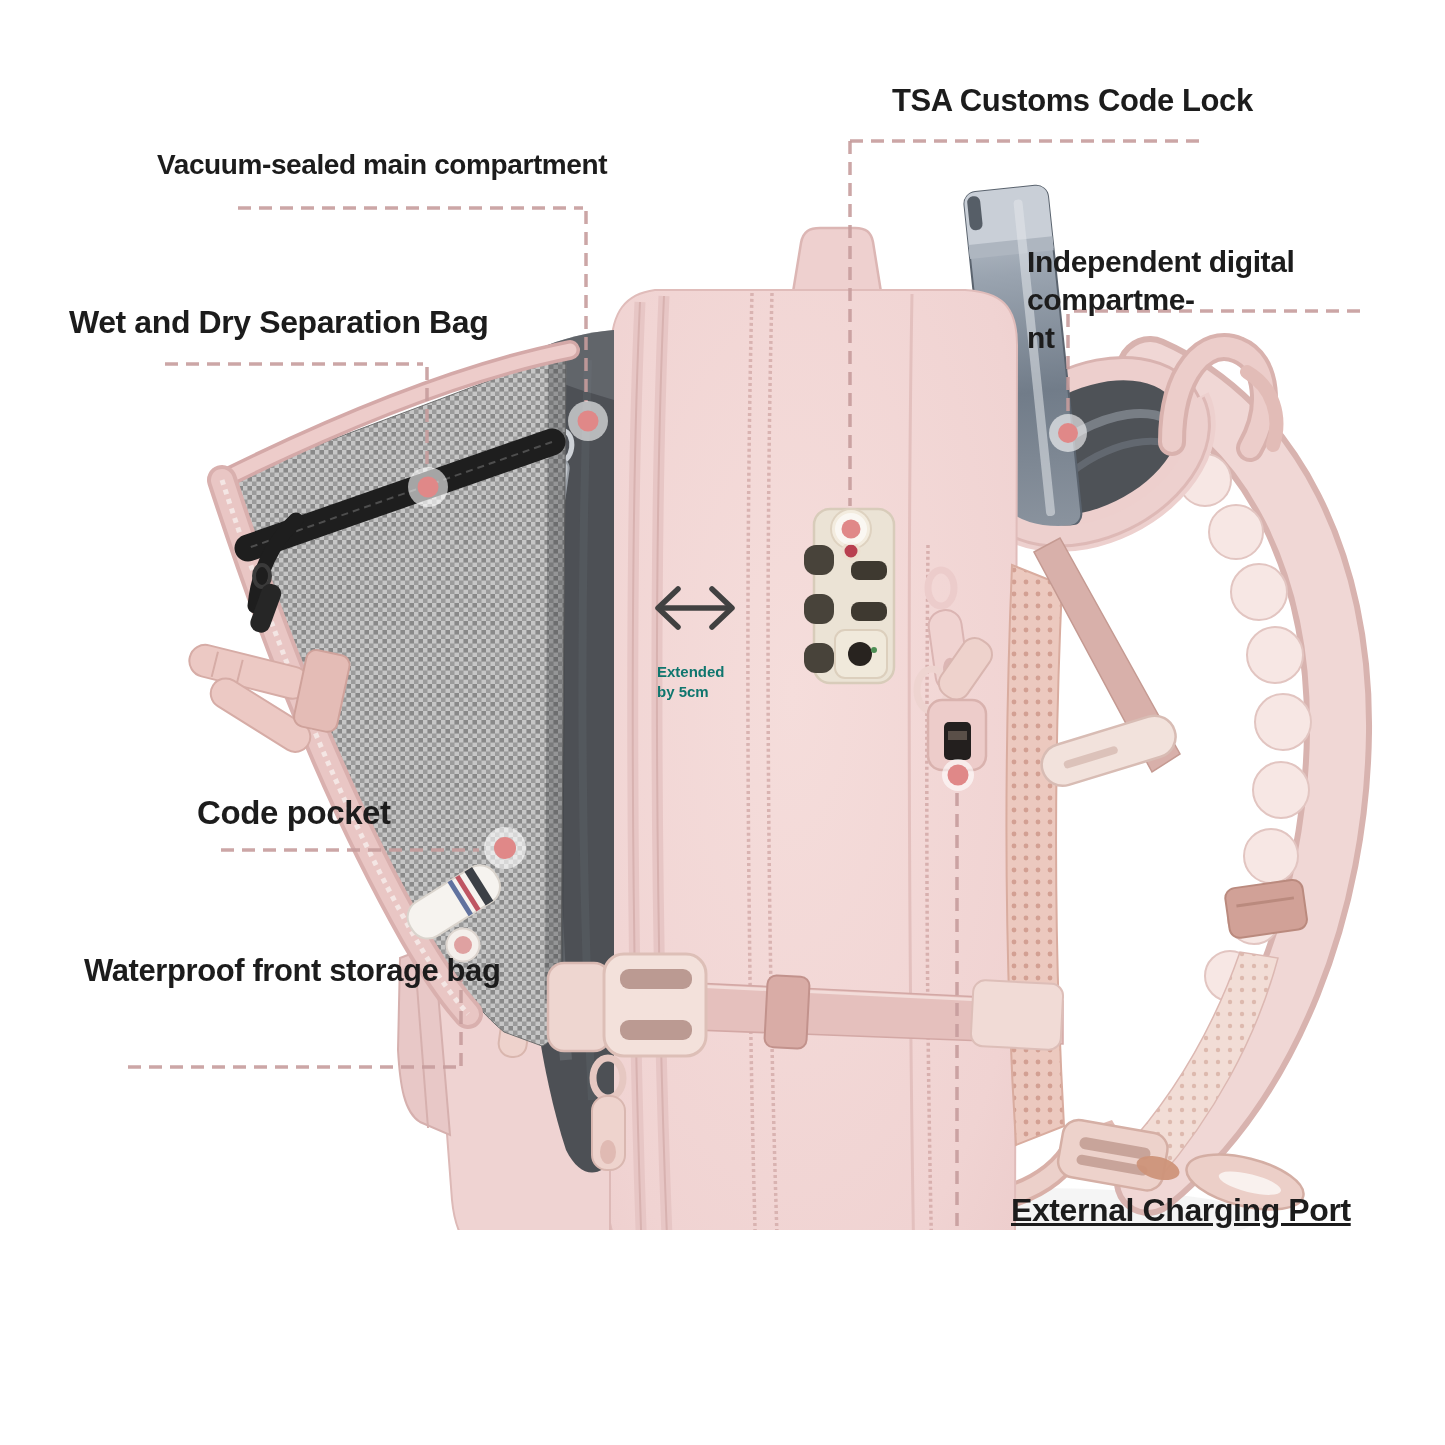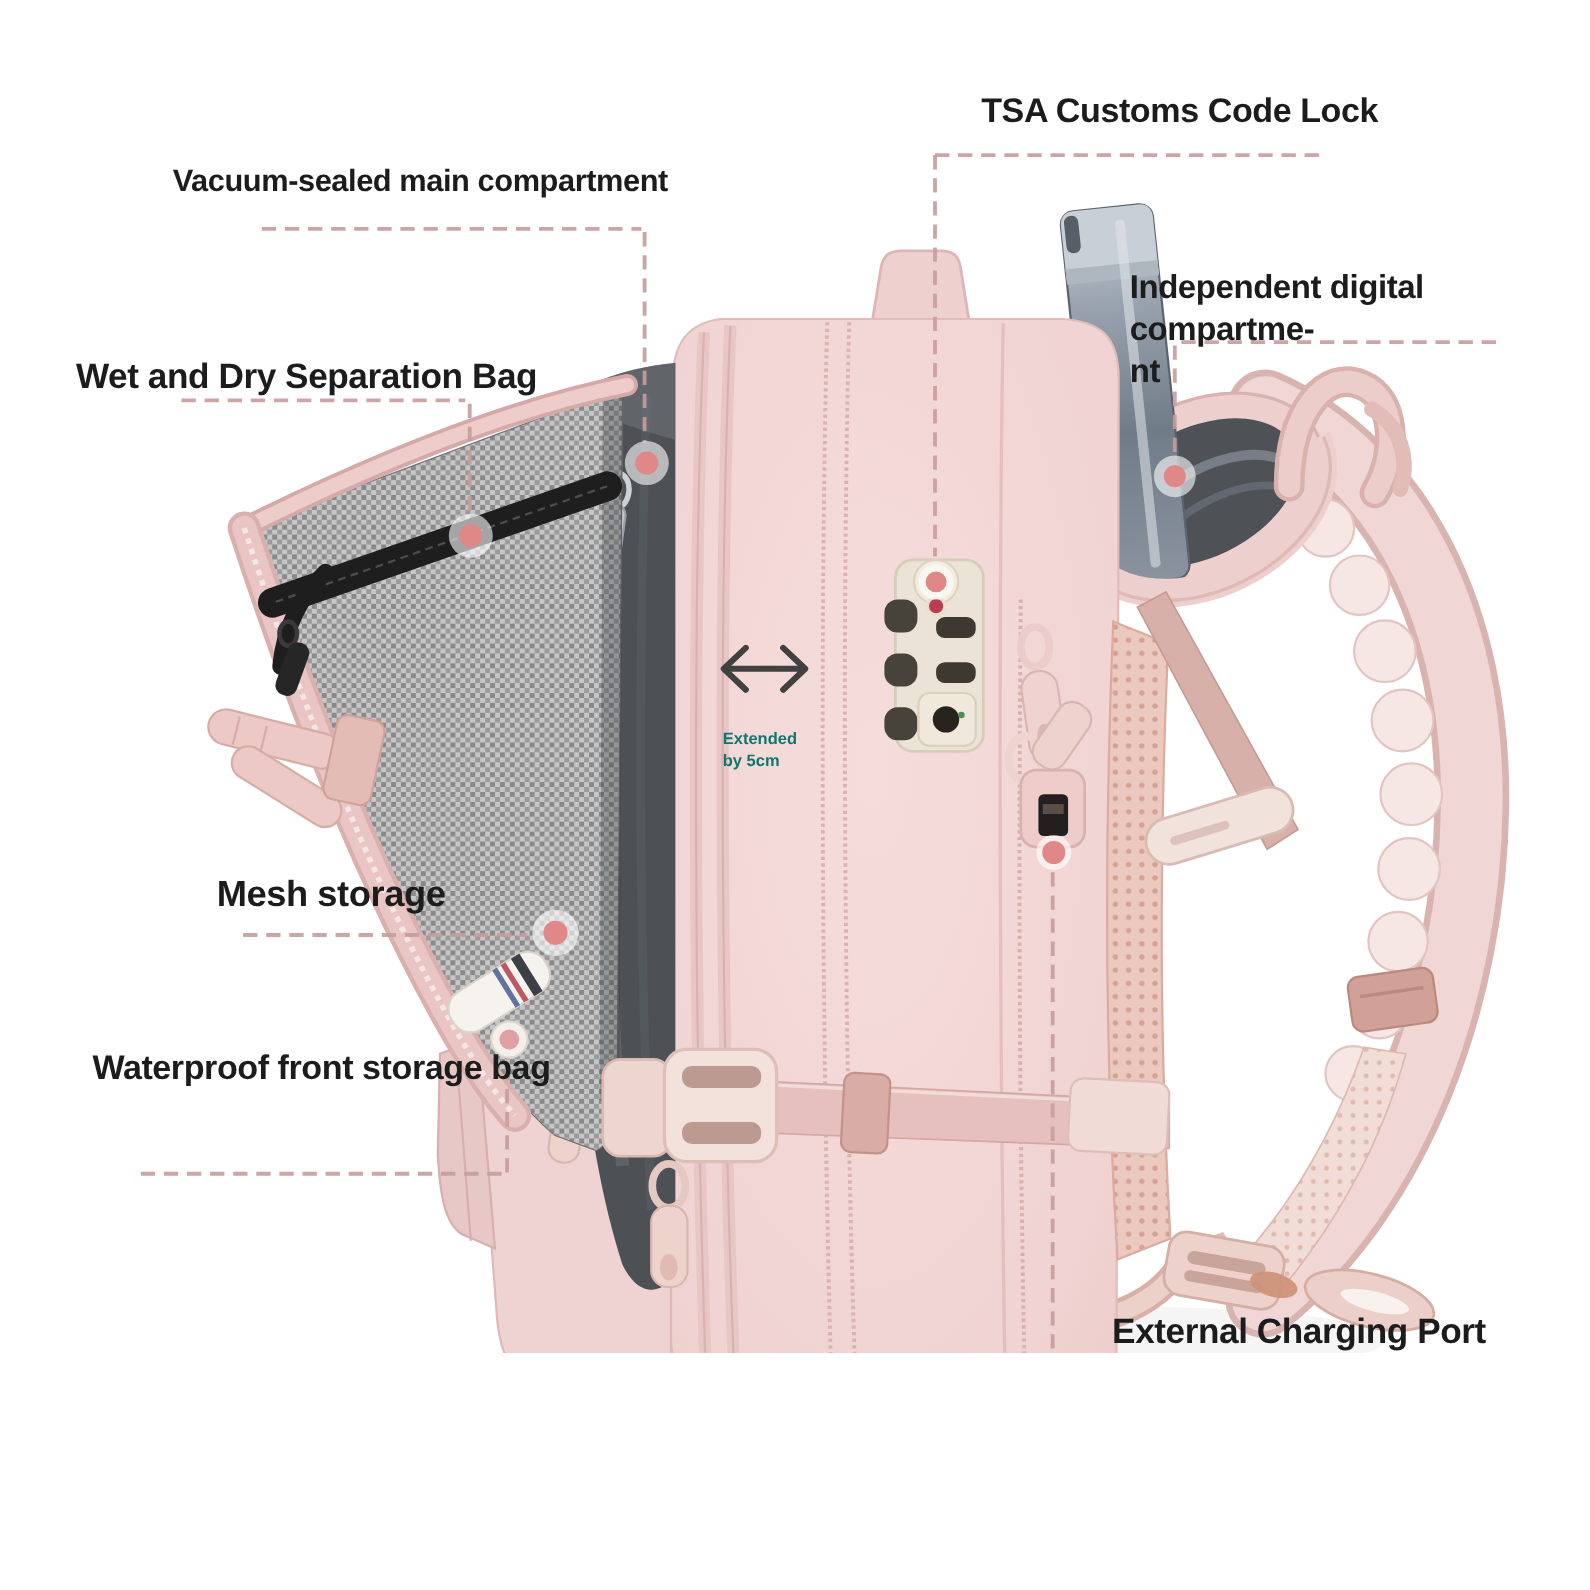--- a/index.html
+++ b/index.html
@@ -8,24 +8,24 @@
     overflow:hidden;font-family:"Liberation Sans",sans-serif;
   }
   #art{position:absolute;inset:0;width:1445px;height:1445px;}
   .label{
     position:absolute;font-weight:bold;color:var(--label-text,#1c1c1c);
     letter-spacing:-0.4px;white-space:pre-line;line-height:1.15;
   }
   .lbl-tsa{left:892px;top:83px;font-size:31px;}
   .lbl-vacuum{left:157px;top:149px;font-size:28px;}
   .lbl-digital{left:1027px;top:243px;font-size:30px;width:420px;line-height:38px;}
-  .lbl-wetdry{left:69px;top:324px;font-size:32px;}
+  .lbl-wetdry{left:69px;top:304px;font-size:32px;}
   .lbl-mesh{left:197px;top:794px;font-size:33px;}
   .lbl-waterproof{left:84px;top:953px;font-size:31px;}
-  .lbl-charging{left:1011px;top:1192px;font-size:32px;}
+  .lbl-charging{left:1011px;top:1192px;font-size:32px;text-decoration:underline;}
   .lbl-expansion{left:657px;top:662px;font-size:15px;line-height:20px;color:#0f766e;letter-spacing:0;}
   .leader{stroke:var(--leader-line,#c79c9c);stroke-width:3.5;stroke-dasharray:13 8;fill:none;opacity:.9;}
   .dot-halo{fill:var(--dot-halo,rgba(255,255,255,0.55));}
   .dot-core{fill:var(--dot,#e08888);}
 </style>
 </head>
 <body>
 
 <div id="stage">
 
@@ -308,18 +308,18 @@
           <circle class="dot-core" cx="958" cy="775" r="10.5"></circle>
         </g>
   </g>
 </svg>
 
   <div class="label lbl-tsa">TSA Customs Code Lock</div>
   <div class="label lbl-vacuum">Vacuum-sealed main compartment</div>
   <div class="label lbl-digital">Independent digital compartme-
 nt</div>
   <div class="label lbl-wetdry">Wet and Dry Separation Bag</div>
-  <div class="label lbl-mesh">Mesh storage</div>
+  <div class="label lbl-mesh">Code pocket</div>
   <div class="label lbl-waterproof">Waterproof front storage bag</div>
   <div class="label lbl-charging">External Charging Port</div>
   <div class="label lbl-expansion">Extended
 by 5cm</div>
 </div>
 
 </body></html>

